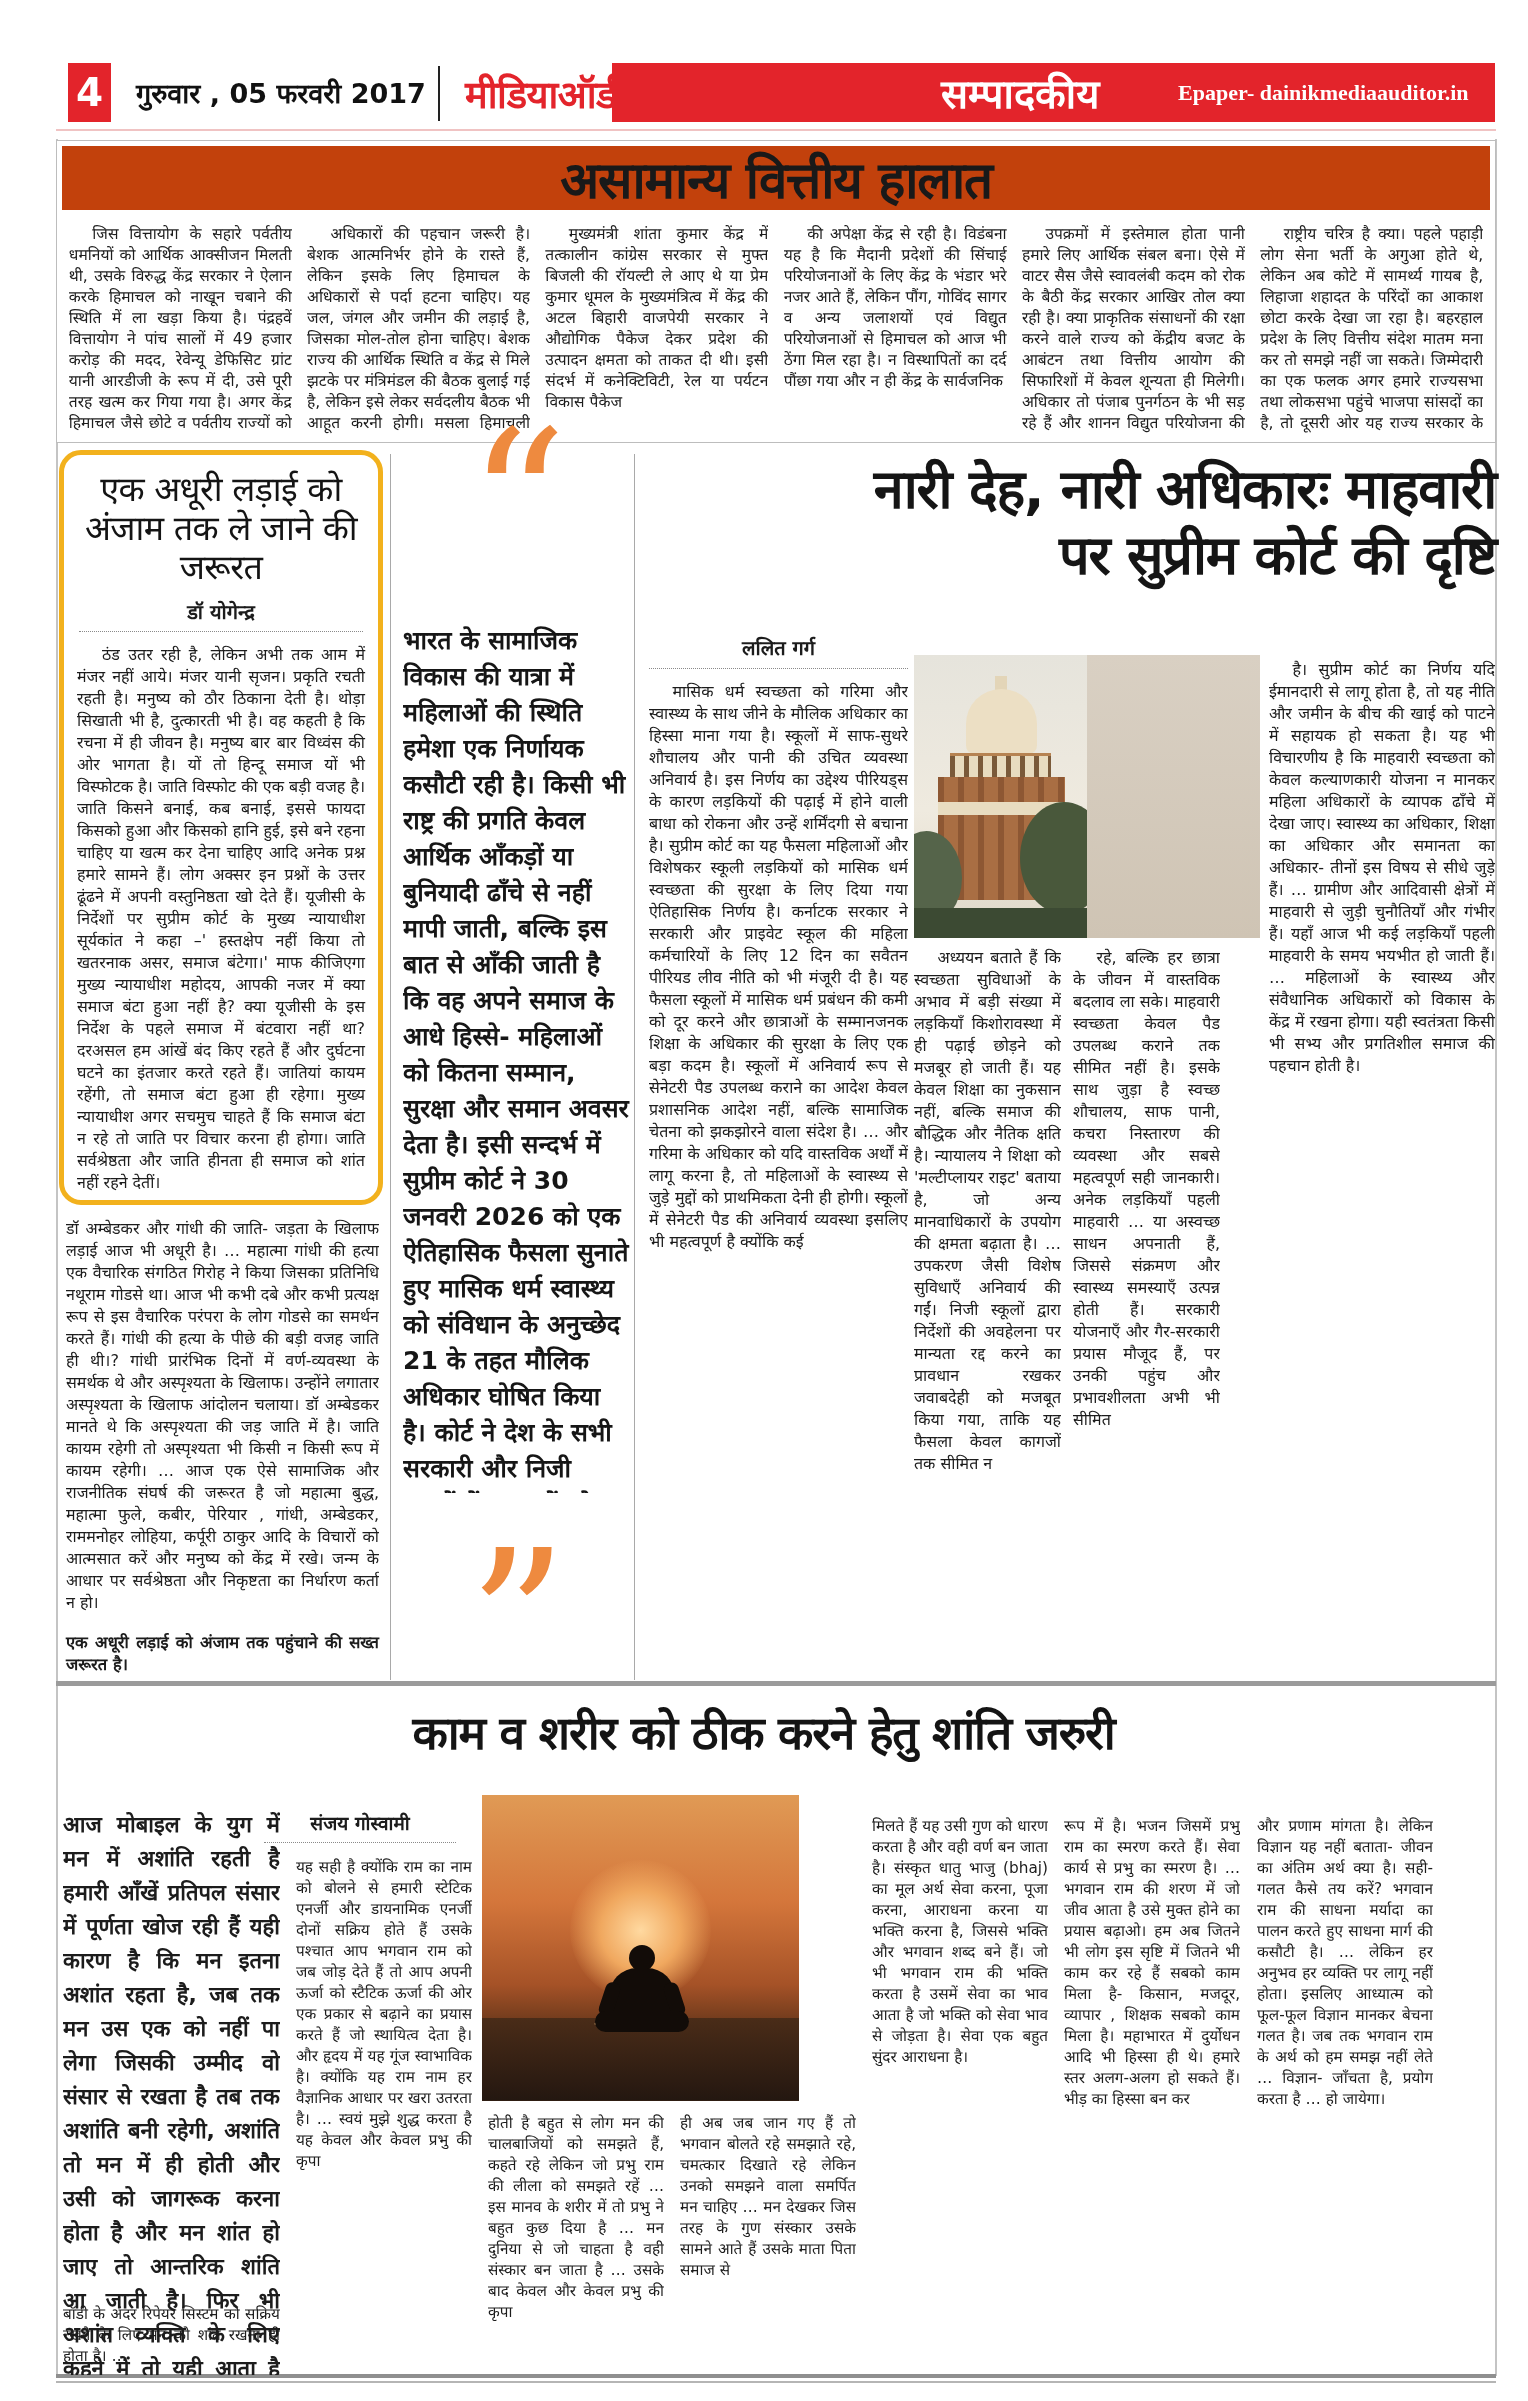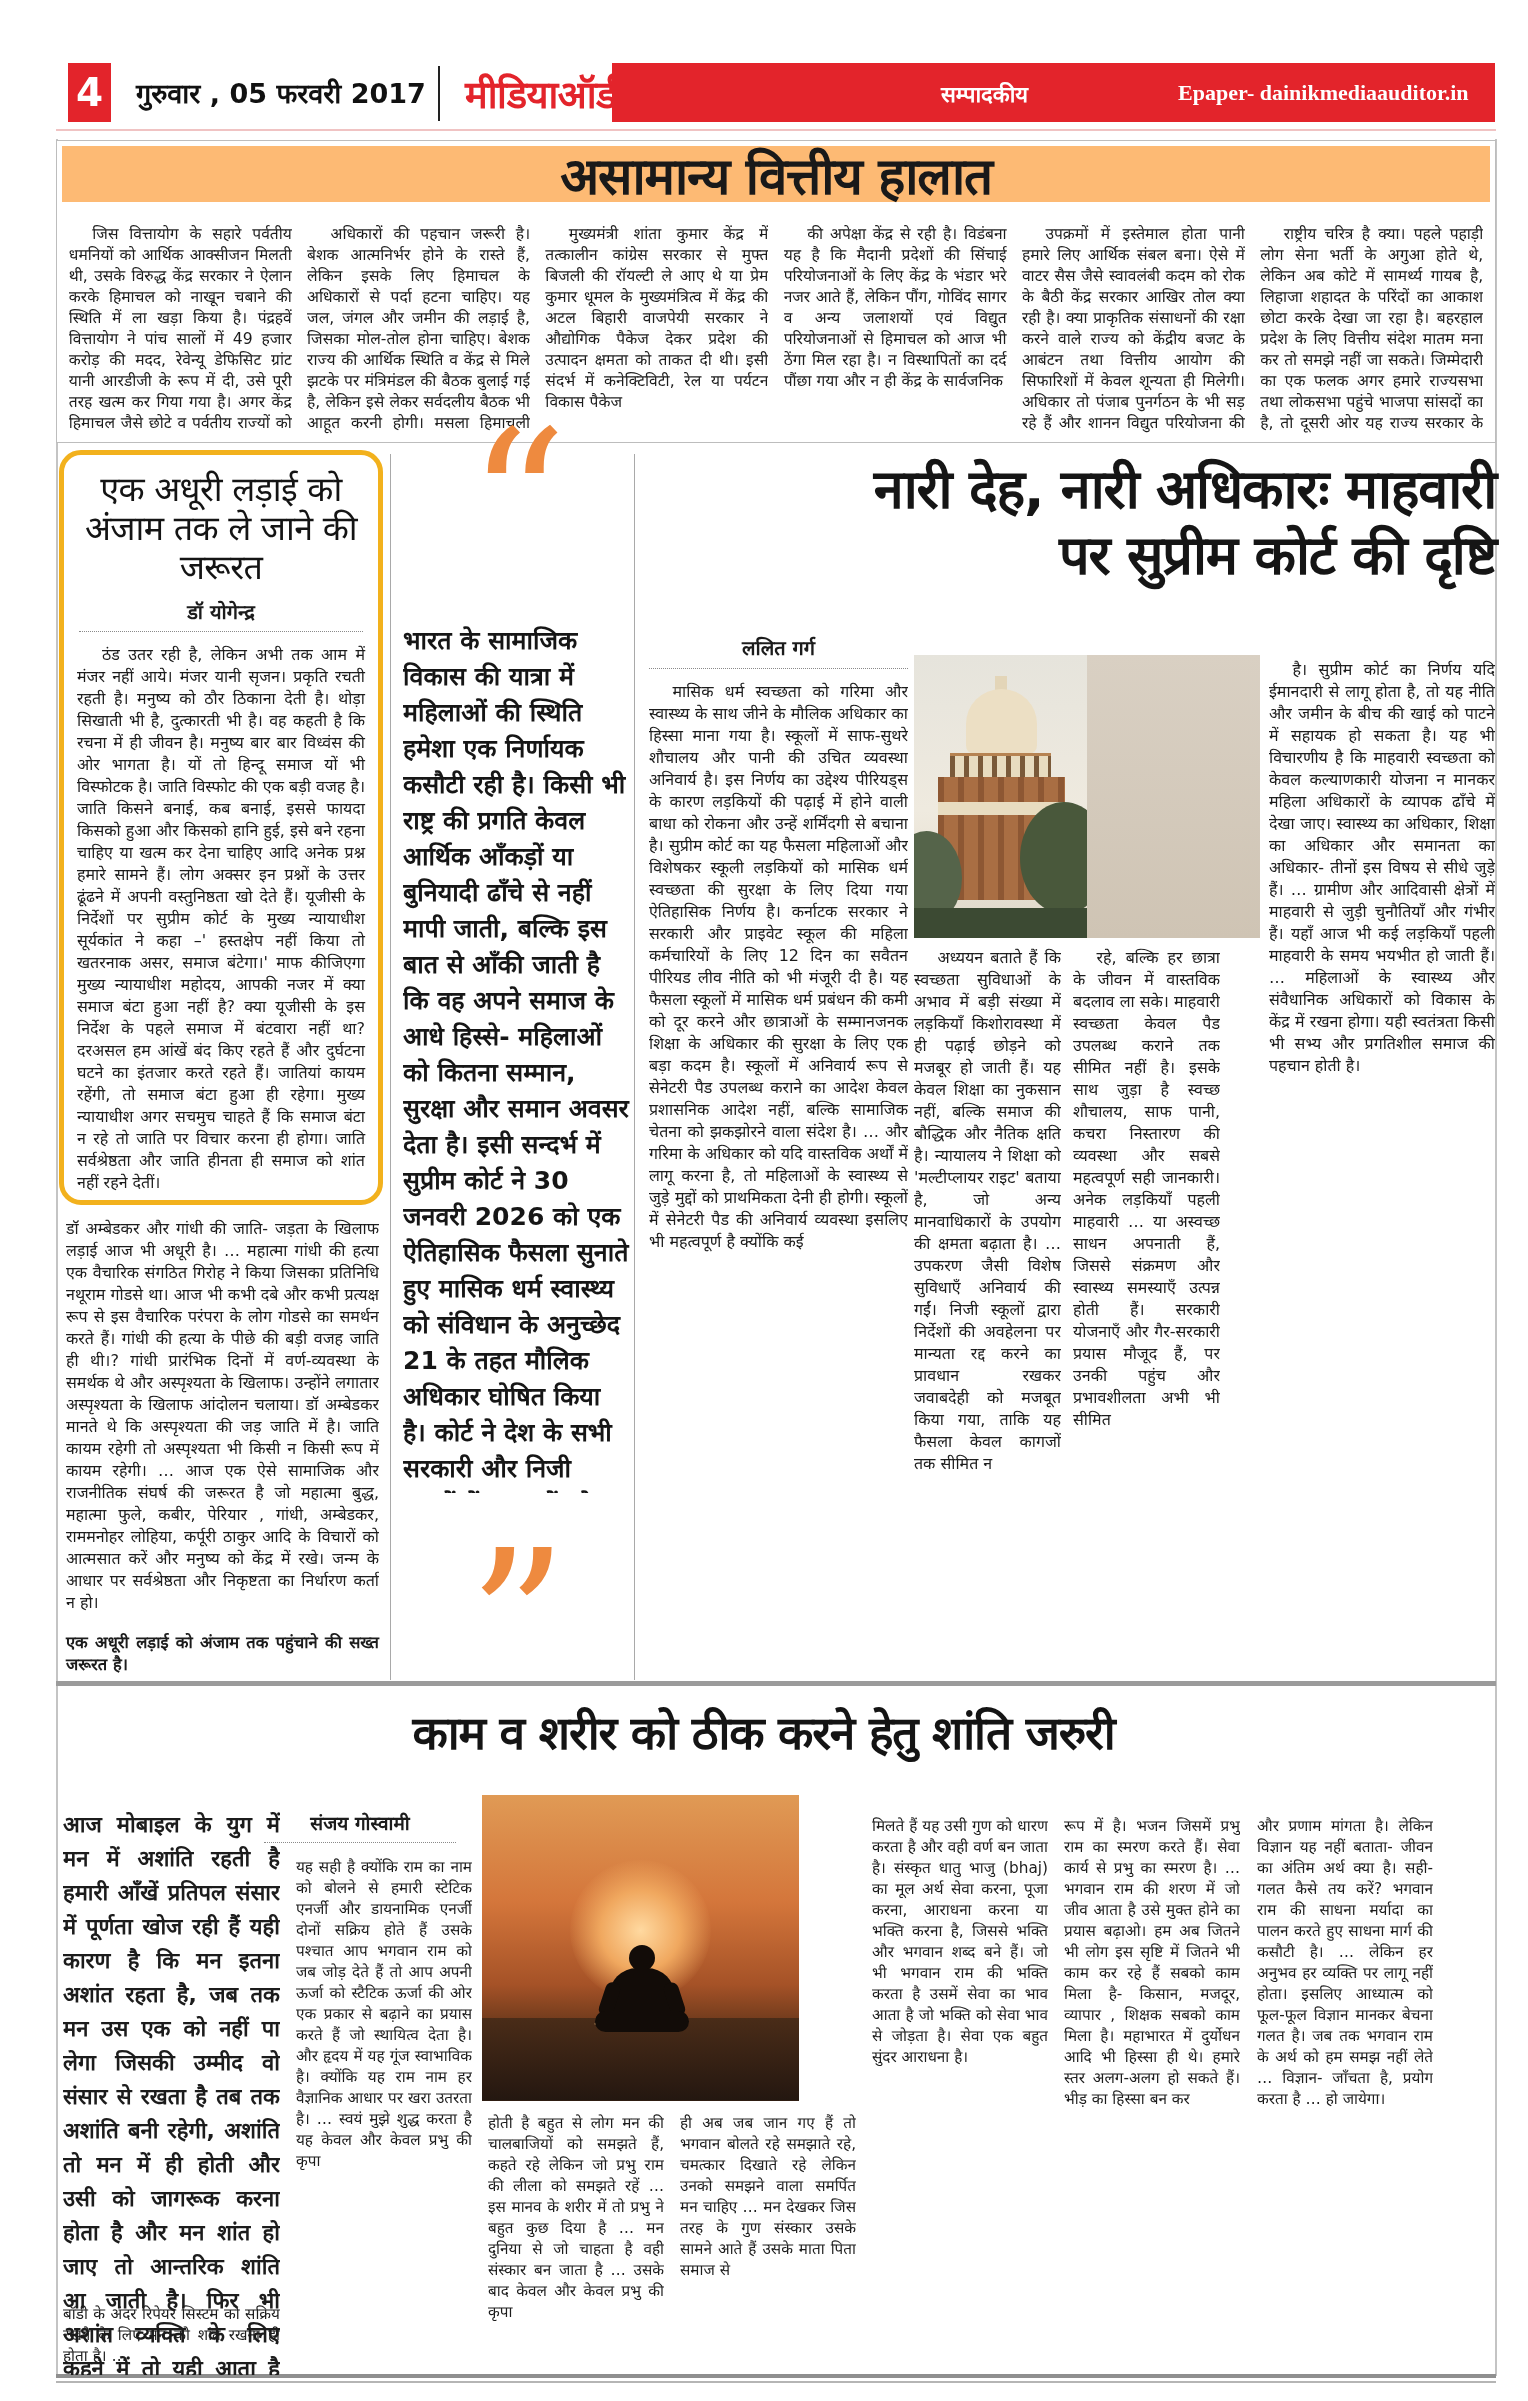--- a/index.html
+++ b/index.html
@@ -10,38 +10,38 @@
   .hdr-pagenum{position:absolute;left:68px;top:63px;width:43px;height:59px;
     background:#e3242b;color:#fff;font-weight:bold;font-size:39px;
     display:flex;align-items:center;justify-content:center;}
   .hdr-date{position:absolute;left:136px;top:63px;height:59px;display:flex;align-items:center;
     font-size:27px;font-weight:bold;color:#111;}
   .hdr-divider{position:absolute;left:438px;top:66px;width:2.4px;height:55px;background:#222;}
   .hdr-paper{position:absolute;left:465px;top:63px;height:59px;display:flex;align-items:center;
     font-size:38px;font-weight:bold;color:#e3242b;letter-spacing:-0.6px;}
   .hdr-banner{position:absolute;left:612px;top:63px;width:883px;height:59px;background:#e3242b;}
   .hdr-section{position:absolute;left:329px;top:0;height:59px;display:flex;align-items:center;
-    color:#fff;font-size:22px;font-weight:bold;}
+    color:#fff;font-size:40px;font-weight:bold;}
   .hdr-epaper{position:absolute;right:26.4px;top:0;height:59px;display:flex;align-items:center;
     color:#fff;font-size:22px;font-weight:bold;font-family:"Liberation Serif",serif;}
   .hdr-rule{position:absolute;left:56px;top:129px;width:1440px;height:1.8px;background:#f0c3c3;}
 
   
   .rule-left{position:absolute;left:56px;top:139px;width:1.8px;height:2237px;background:#c4c4c4;}
   .rule-right{position:absolute;left:1495px;top:139px;width:1.8px;height:2237px;background:#c4c4c4;}
   .rule-mid1{position:absolute;left:390px;top:454px;width:1.2px;height:1226px;background:#a9a9a9;}
   .rule-mid2{position:absolute;left:634px;top:454px;width:1.2px;height:1226px;background:#a9a9a9;}
   .rule-sep-bottom{position:absolute;left:56px;top:1681px;width:1440px;height:4.7px;background:#9b9b9b;}
   .rule-page-bottom{position:absolute;left:56px;top:2374px;width:1440px;height:4.1px;background:#8f8f8f;}
   .rule-page-bottom2{position:absolute;left:56px;top:2381px;width:1440px;height:1.8px;background:#b5b5b5;}
 
   
   .top-article{position:absolute;left:56px;top:140px;width:1440px;height:303px;
     border:1.2px solid #bdbdbd;box-sizing:border-box;background:#fff;}
-  .top-headline-band{position:absolute;left:4.7px;top:4.7px;right:4.7px;height:56px;background:#fdba74;
+  .top-headline-band{position:absolute;left:4.7px;top:4.7px;right:4.7px;height:64px;background:#c2410c;
     display:flex;align-items:center;justify-content:center;text-align:right;}
   .top-headline{font-size:51px;font-weight:bold;color:#191919;letter-spacing:-1.2px;}
   .top-body{position:absolute;left:11.8px;top:83px;right:11.8px;bottom:8.2px;display:flex;gap:15.3px;}
   .tcol{flex:1;font-size:15.6px;line-height:21px;text-align:justify;overflow:hidden;}
   .tcol p{margin:0;text-indent:23.5px;}
   .ed-badge{position:absolute;left:550px;top:136px;width:170px;height:129px;z-index:4;}
   .ed-badge .core{position:absolute;left:10.6px;right:10.6px;top:0;bottom:0;background:#e3242b;border-radius:20px;}
   .ed-badge .notch-l,.ed-badge .notch-r{position:absolute;top:50%;transform:translateY(-50%);
     width:49px;height:94px;background:#fff;border-radius:50%;}
   .ed-badge .notch-l{left:-20px;} .ed-badge .notch-r{right:-20px;}

